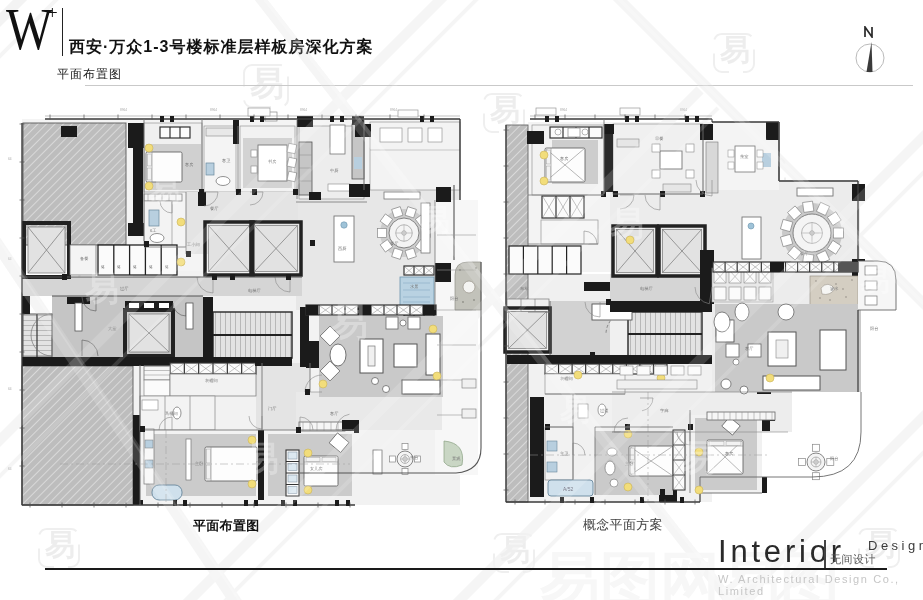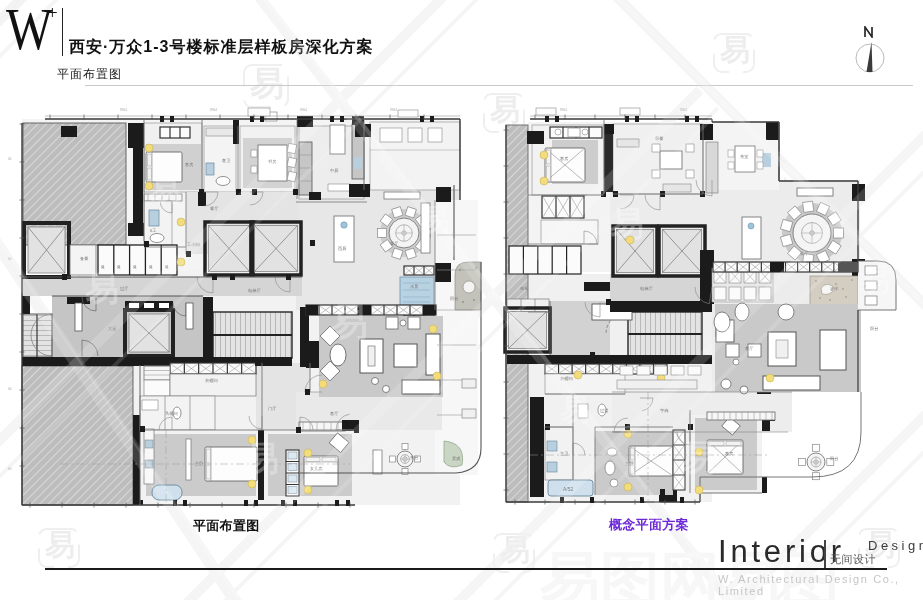--- a/index.html
+++ b/index.html
@@ -6,21 +6,21 @@
   body{width:923px;height:600px;position:relative;background:#fff;overflow:hidden;
        font-family:"Liberation Sans",sans-serif;}
   .abs{position:absolute;}
   #wlogo{left:6px;top:-5px;font-family:"Liberation Serif",serif;font-size:60px;color:#111;transform:scaleX(0.82);transform-origin:left top;}
   #wplus{left:47px;top:2px;font-family:"Liberation Serif",serif;font-size:19px;color:#111;}
   #vbar{left:62px;top:8px;width:1px;height:48px;background:#222;}
   #title{left:69px;top:37px;font-size:16px;font-weight:bold;color:#111;letter-spacing:1px;}
   #sub1{left:57px;top:66px;font-size:12px;color:#222;letter-spacing:1px;}
   #hline{left:85px;top:85px;width:828px;height:1px;background:#c9c9c9;}
   #cap1{left:193px;top:517px;font-size:13px;font-weight:bold;color:#111;letter-spacing:0.3px;}
-  #cap2{left:609px;top:516px;font-size:13px;font-weight:bold;color:#6d28d9;letter-spacing:0.3px;}
+  #cap2{left:583px;top:516px;font-size:13px;font-weight:normal;color:#404040;letter-spacing:0.3px;}
   #interior{left:708px;top:534px;font-size:31px;color:#2a2a2a;letter-spacing:3.8px;font-weight:normal;margin-left:10px;}
   #lvbar{left:824px;top:540px;width:1.5px;height:30px;background:#444;}
   #design{left:868px;top:538px;font-size:13px;color:#3a3a3a;letter-spacing:3.5px;}
   #wujian{left:830px;top:552px;font-size:11px;color:#555;letter-spacing:0.5px;}
   #footline{left:45px;top:568px;width:842px;height:1.5px;background:#1a1a1a;}
   #footco{left:718px;top:573px;font-size:11px;color:#c6c6c6;letter-spacing:1.6px;}
 </style>
 </head>
 <body>
 

